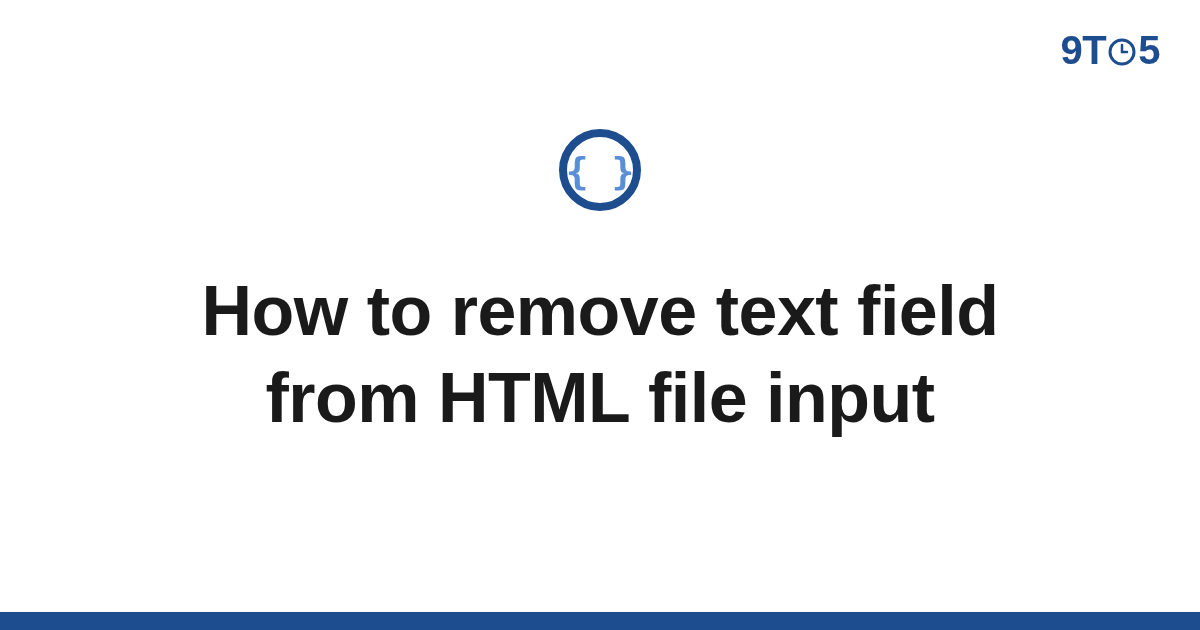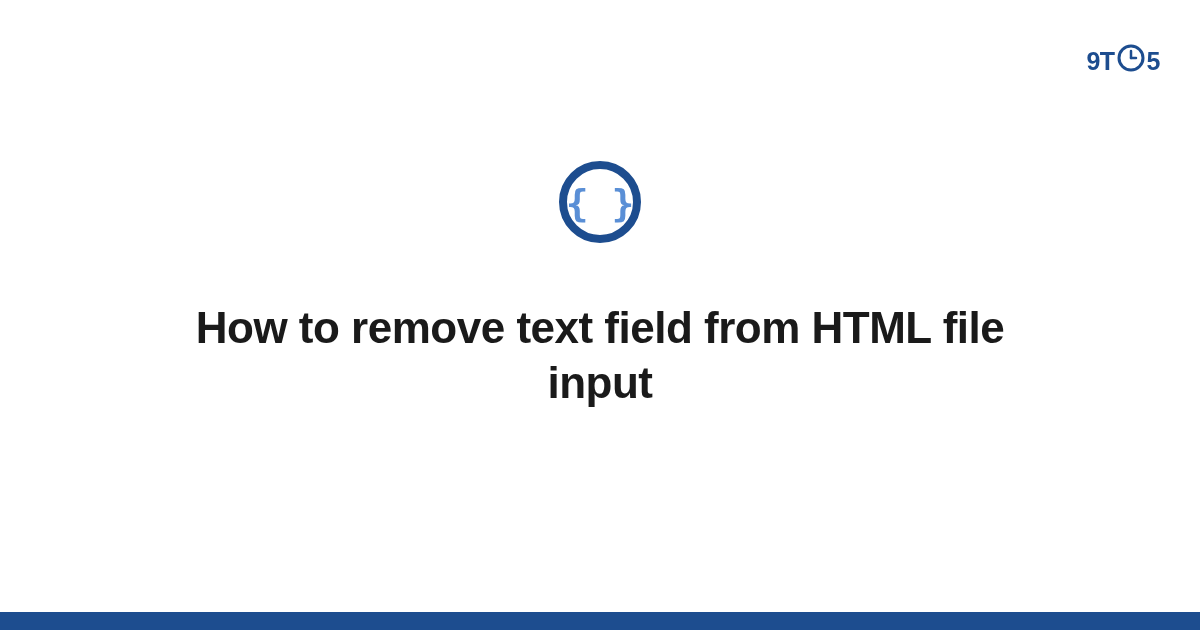--- a/index.html
+++ b/index.html
@@ -10,25 +10,25 @@
     body {
       width: 1200px;
       height: 630px;
       background: #ffffff;
       font-family: -apple-system, BlinkMacSystemFont, "Segoe UI", Helvetica, Arial, sans-serif;
       position: relative;
       overflow: hidden;
     }
     .logo {
       position: absolute;
-      top: 40px;
+      top: 28px;
       right: 40px;
       display: flex;
       align-items: baseline;
-      font-size: 25px;
+      font-size: 40px;
       font-weight: 600;
       letter-spacing: -0.5px;
     }
     .logo-9t {
       color: #1d4d8f;
       font-weight: 700;
     }
     .logo-o {
       display: inline-flex;
       align-items: center;
@@ -55,21 +55,21 @@
       flex-direction: column;
       align-items: center;
       justify-content: center;
       padding-bottom: 40px;
     }
     .icon-container {
       margin-bottom: 52px;
       margin-top: -20px;
     }
     .title {
-      font-size: 44px;
+      font-size: 70px;
       font-weight: 700;
       color: #1a1a1a;
       text-align: center;
       line-height: 1.25;
       max-width: 900px;
       letter-spacing: -0.5px;
     }
     .footer-bar {
       position: absolute;
       bottom: 0;

